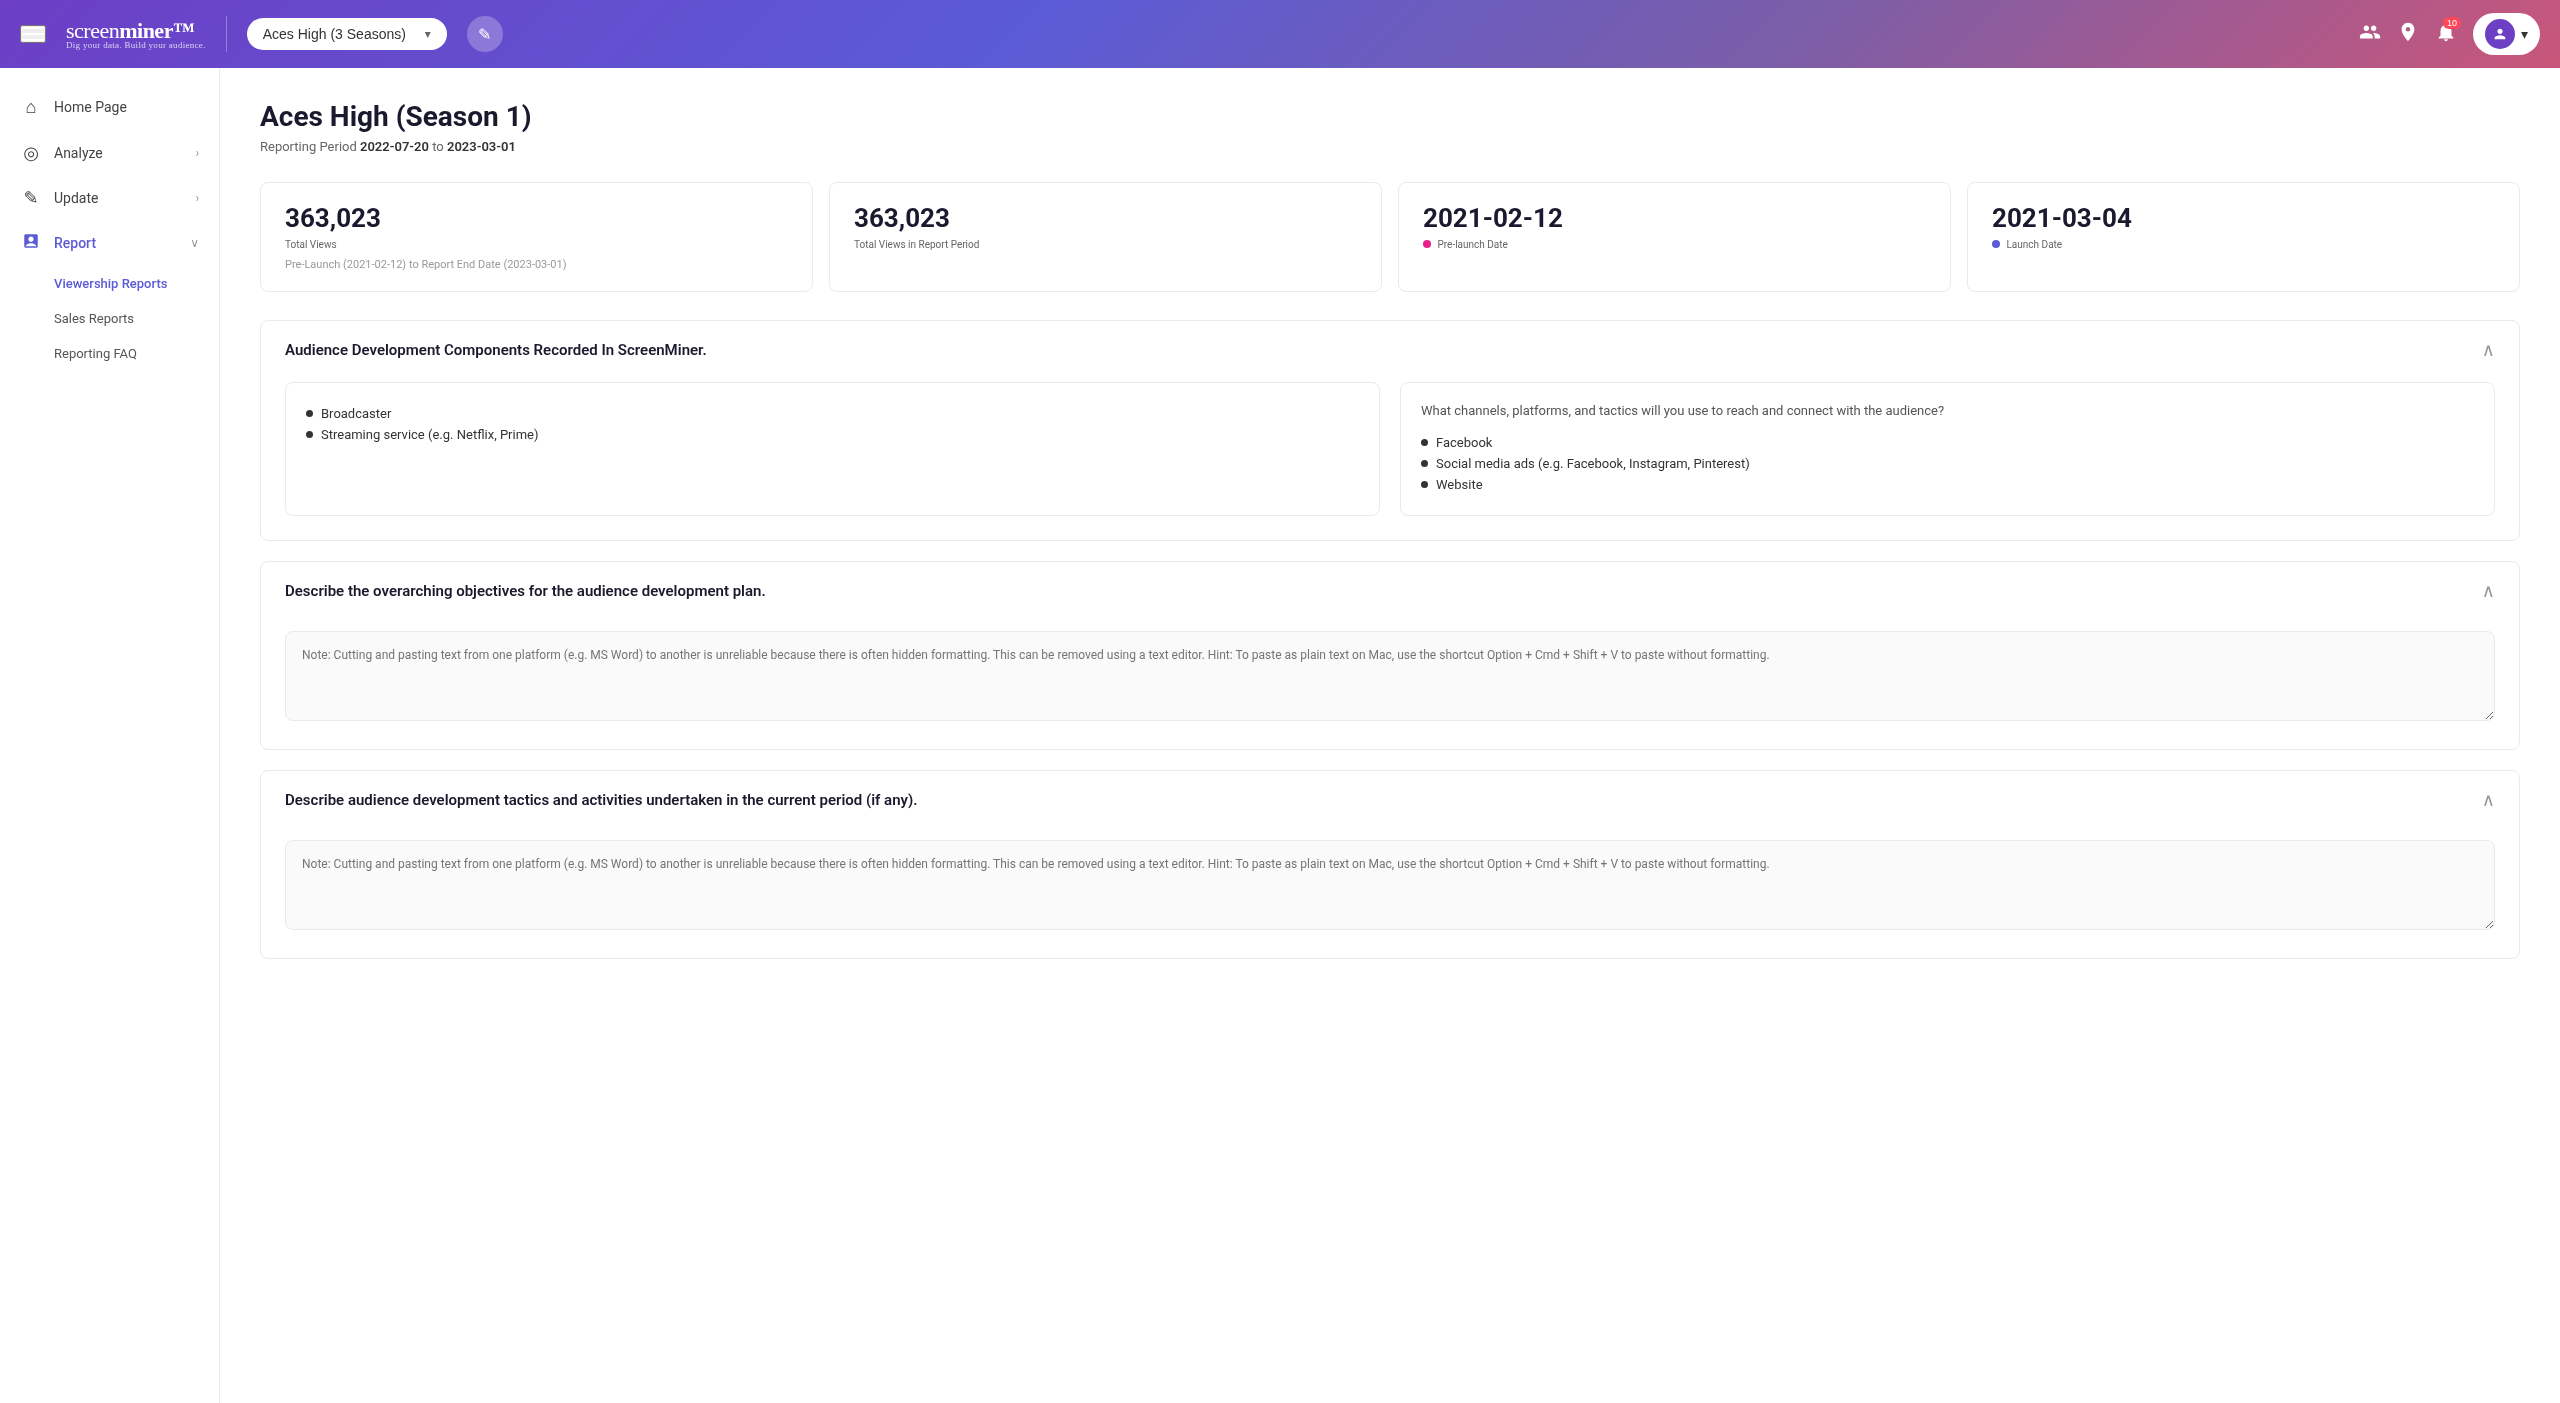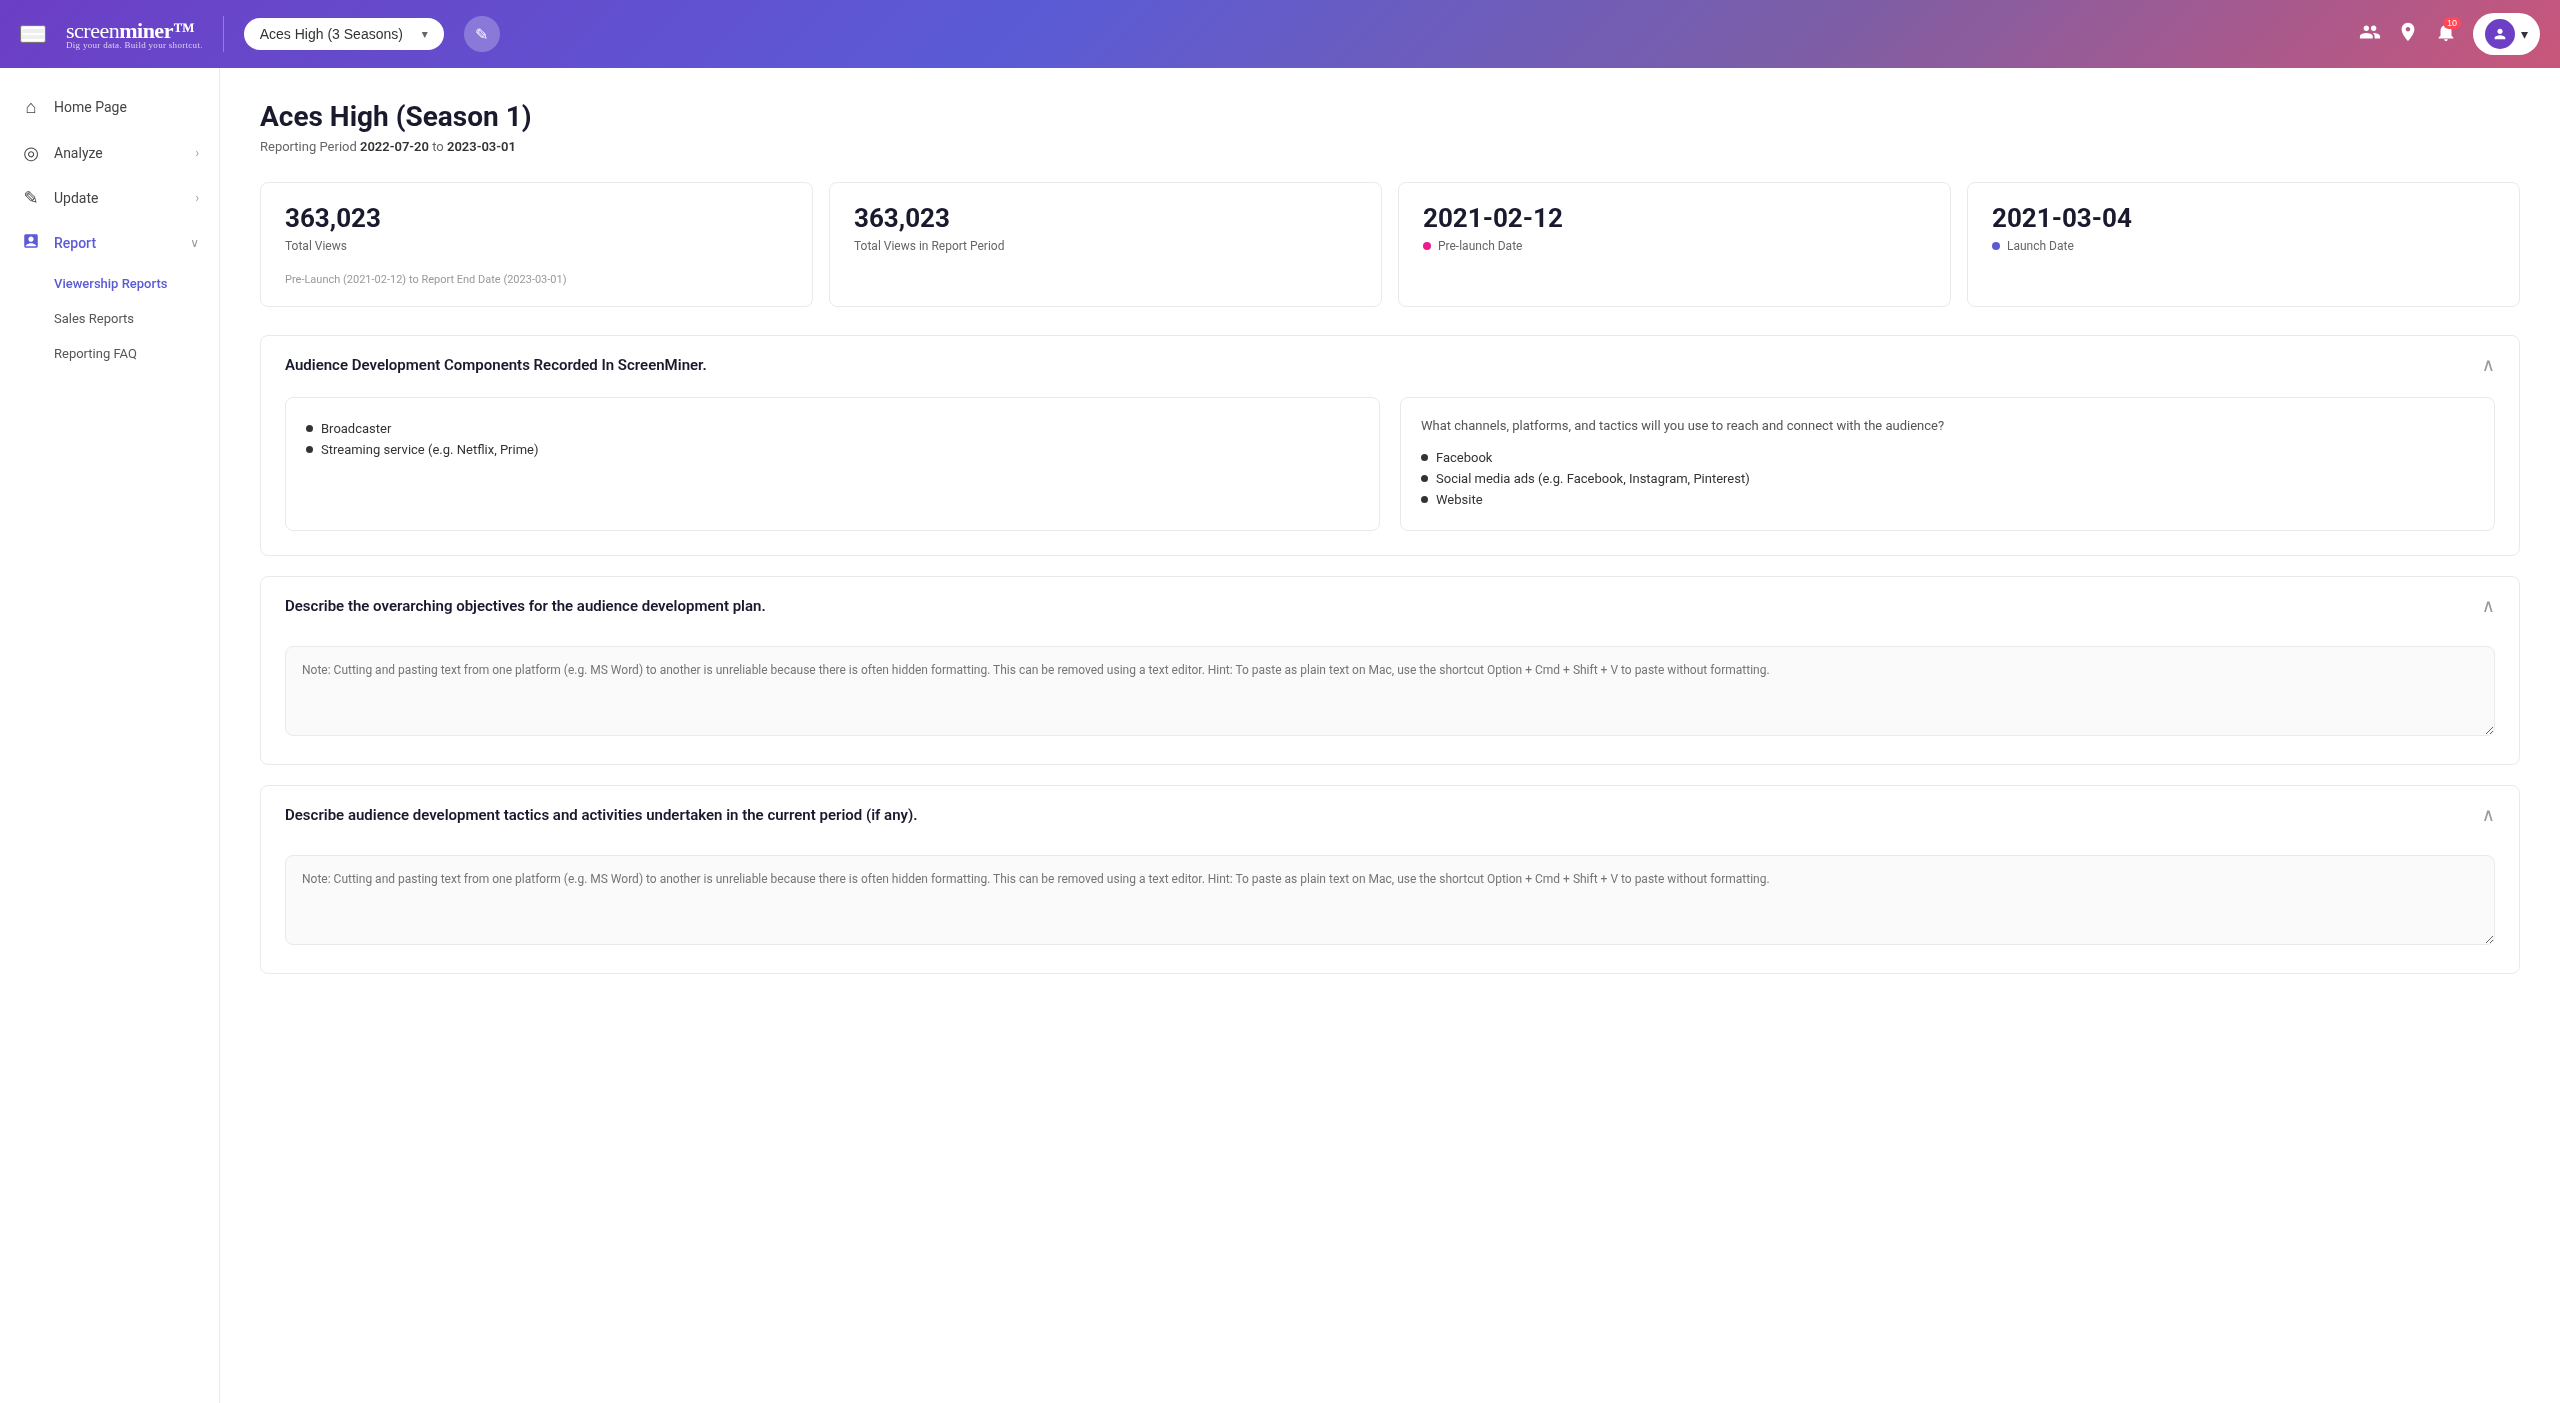--- a/index.html
+++ b/index.html
@@ -116,21 +116,21 @@
       display: grid; grid-template-columns: 1fr 1fr 1fr 1fr; gap: 16px; margin-bottom: 28px;
     }
     .stat-card {
       border: 1px solid #e8eaed; border-radius: 8px; padding: 20px 24px;
       background: white;
     }
     .stat-value {
       font-size: 26px; font-weight: 700; color: #1a1a2e; margin-bottom: 6px;
     }
     .stat-label {
-      font-size: 12px; color: #666; margin-bottom: 20px;
+      font-size: 10px; color: #666; margin-bottom: 8px;
     }
     .stat-sub {
       font-size: 11px; color: #999;
     }
     .stat-date-icon {
       display: inline-block; width: 8px; height: 8px; border-radius: 50%; margin-right: 4px;
     }
     .stat-date-icon.pink { background: #e91e8c; }
     .stat-date-icon.blue { background: #5b5bd6; }
 
@@ -186,21 +186,21 @@
     <span></span>
       <span></span>
       <span></span>
   </button>
 
   <div class="logo-container">
     <div>
       <span class="logo-text">
         <span>screen</span><strong>miner</strong>™
       </span>
-      <span class="logo-tagline">Dig your data. Build your shortcut.</span>
+      <span class="logo-tagline">Dig your data. Build your audience.</span>
     </div>
   </div>
 
   <div class="header-divider"></div>
 
   <button class="show-selector">
     <span>Aces High (3 Seasons)</span>
     <span class="chevron">▾</span>
   </button>
 

